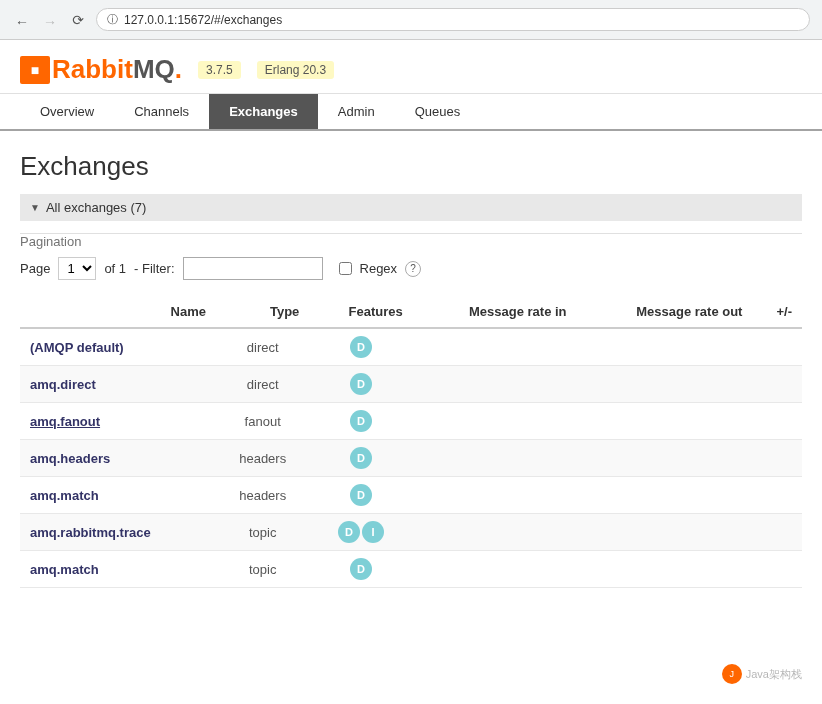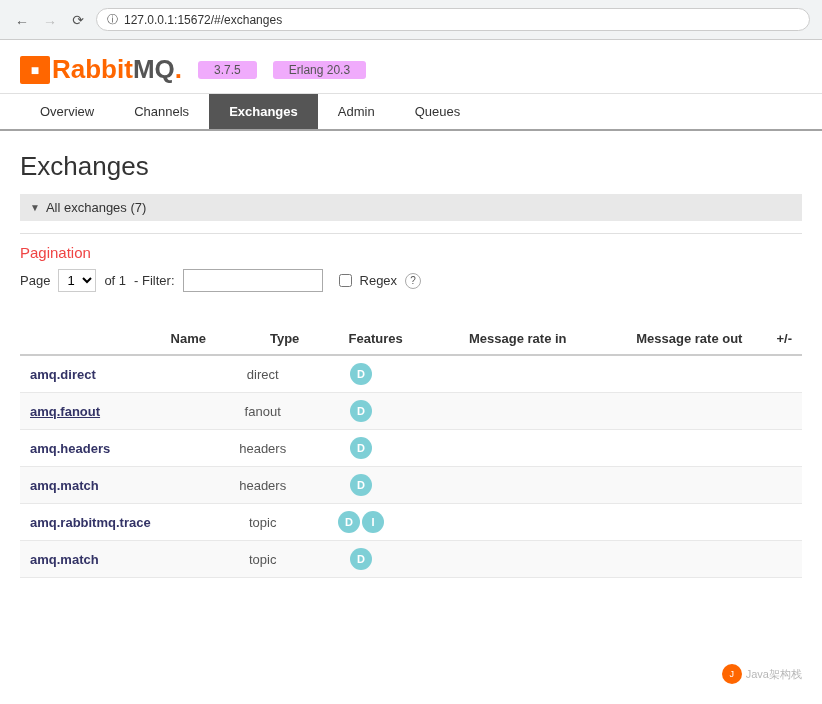--- a/index.html
+++ b/index.html
@@ -52,23 +52,23 @@
       display: flex; align-items: center; justify-content: center;
       color: white; font-weight: bold; font-size: 14px;
       border-radius: 2px;
     }
     .rmq-logo-text {
       font-size: 26px; font-weight: bold;
       color: #555;
     }
     .rmq-logo-text span { color: #f60; }
     .rmq-badge {
-      background: #f0abfc;
+      background: #fef9c3;
       border-radius: 3px;
-      padding: 2px 16px;
+      padding: 2px 8px;
       font-size: 12px;
       color: #555;
     }
 
     
     .nav-tabs {
       background: #fff;
       display: flex;
       border-bottom: 2px solid #a3a3a3;
       padding: 0 20px;
@@ -107,31 +107,30 @@
       align-items: center;
       gap: 6px;
       cursor: pointer;
       font-size: 13px;
       margin-bottom: 12px;
     }
     .triangle { font-size: 10px; color: #555; }
 
     
     .pagination-label {
-      font-size: 15px;
-      color: #ef4444;
+      font-size: 13px;
+      color: #737373;
       margin-bottom: 8px;
       border-top: 1px solid #e0e0e0;
-      padding-top: 10px;
     }
     .pagination-row {
       display: flex;
       align-items: center;
       gap: 8px;
-      margin-bottom: 31px;
+      margin-bottom: 16px;
       font-size: 13px;
     }
     .page-label { font-size: 13px; }
     .page-select {
       border: 1px solid #ccc;
       padding: 2px 4px;
       font-size: 13px;
       background: #fff;
     }
     .of-text { font-size: 13px; }
@@ -271,20 +270,28 @@
       <tr>
         <th>Name</th>
         <th>Type</th>
         <th>Features</th>
         <th>Message rate in</th>
         <th>Message rate out</th>
         <th>+/-</th>
       </tr>
     </thead>
     <tbody id="table-body">
+    <tr>
+          <td><span class="exchange-name" style="cursor: pointer; color: rgb(51, 51, 102);">(AMQP default)</span></td>
+          <td class="exchange-type">direct</td>
+          <td class="features-cell"><span class="feature-badge">D</span></td>
+          <td></td>
+          <td></td>
+          <td></td>
+        </tr>
         <tr>
           <td><span class="exchange-name" style="cursor: pointer; color: rgb(51, 51, 102);">amq.direct</span></td>
           <td class="exchange-type">direct</td>
           <td class="features-cell"><span class="feature-badge">D</span></td>
           <td></td>
           <td></td>
           <td></td>
         </tr>
         <tr>
           <td><span class="exchange-name" style="cursor: pointer; color: rgb(51, 51, 102); text-decoration: underline;">amq.fanout</span></td>

